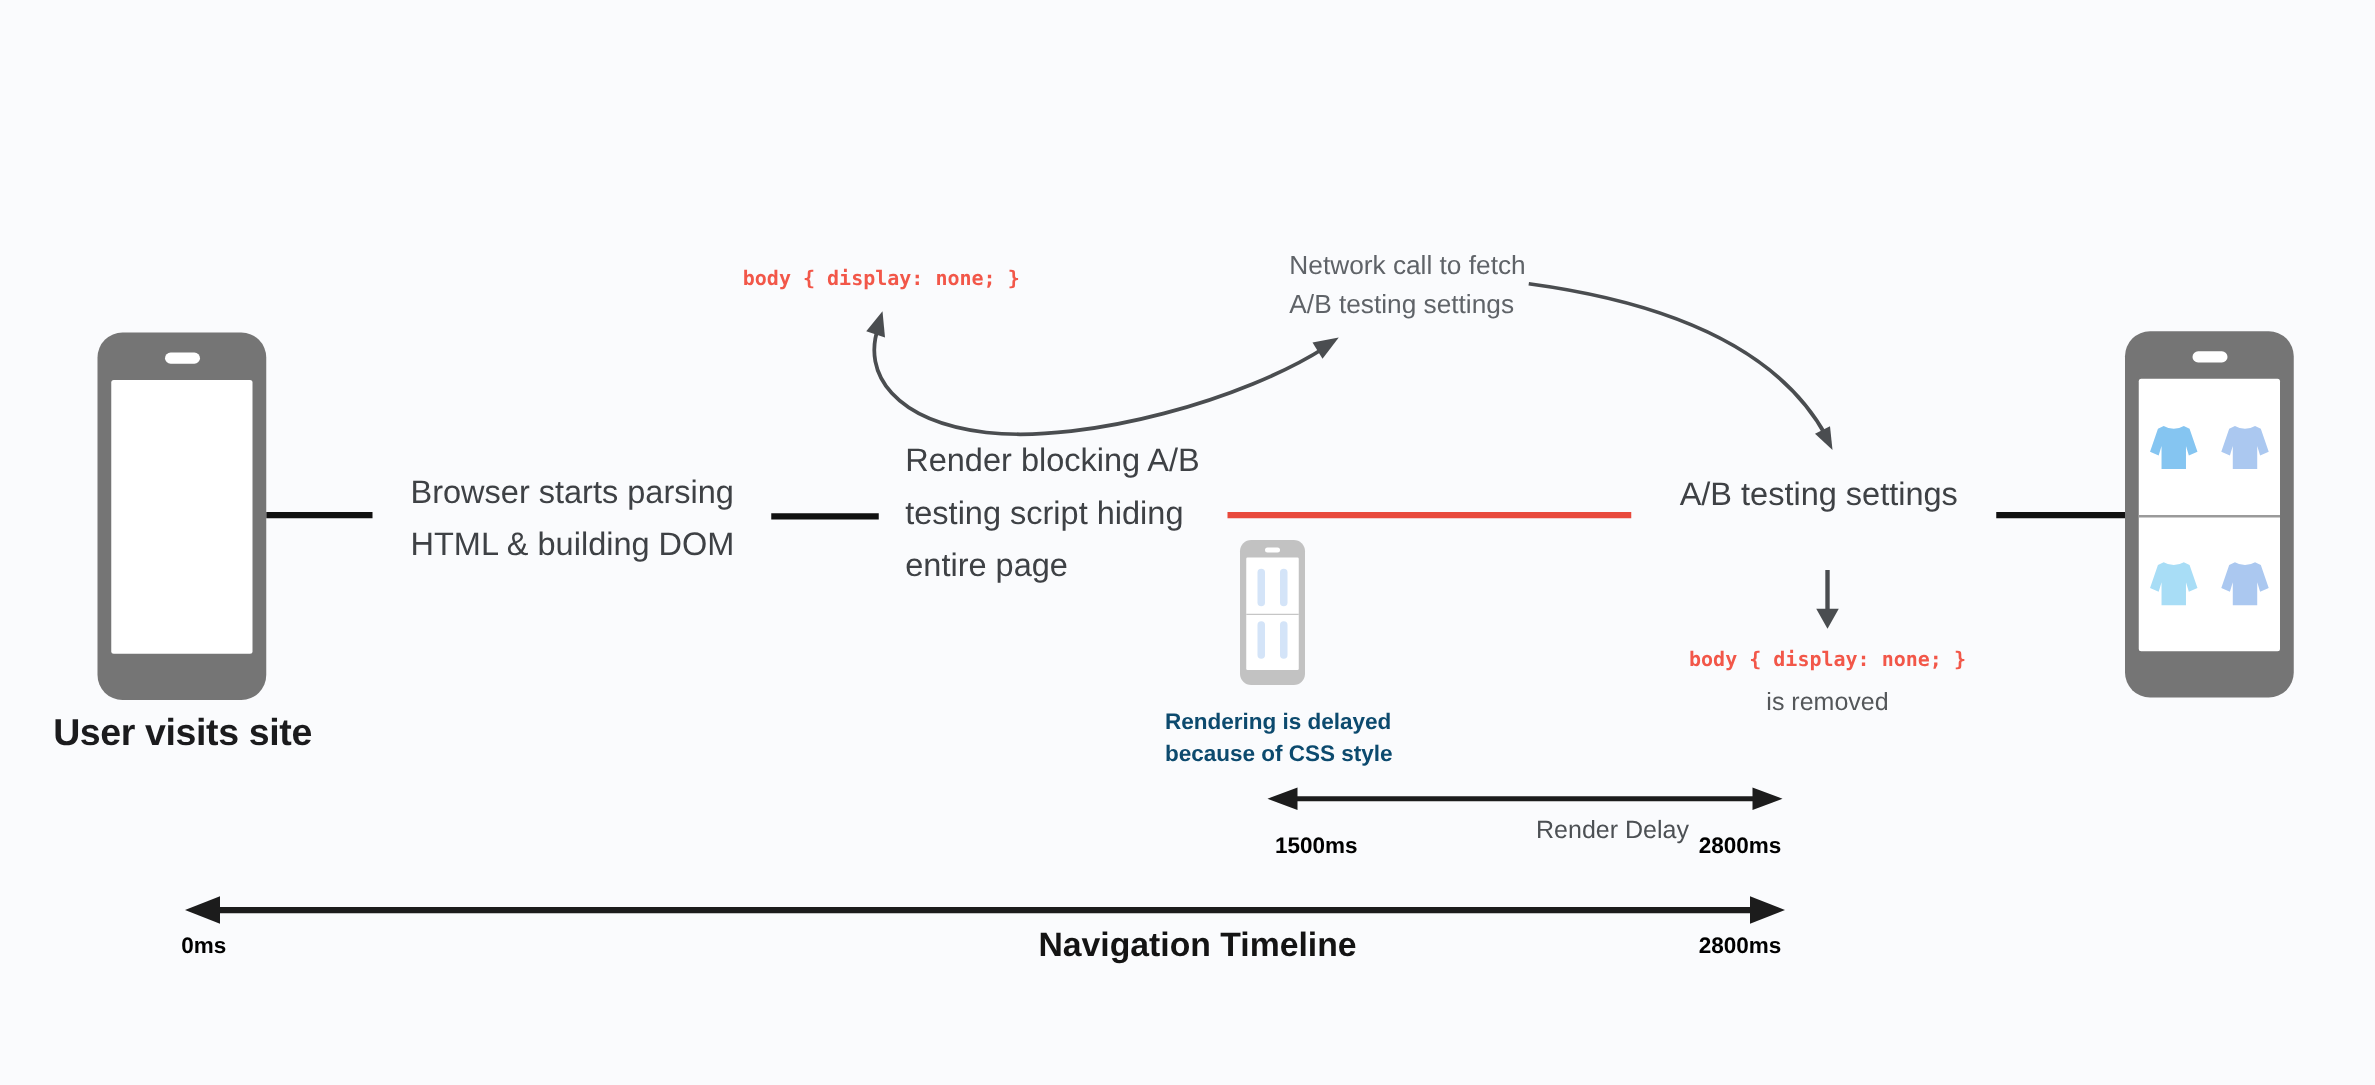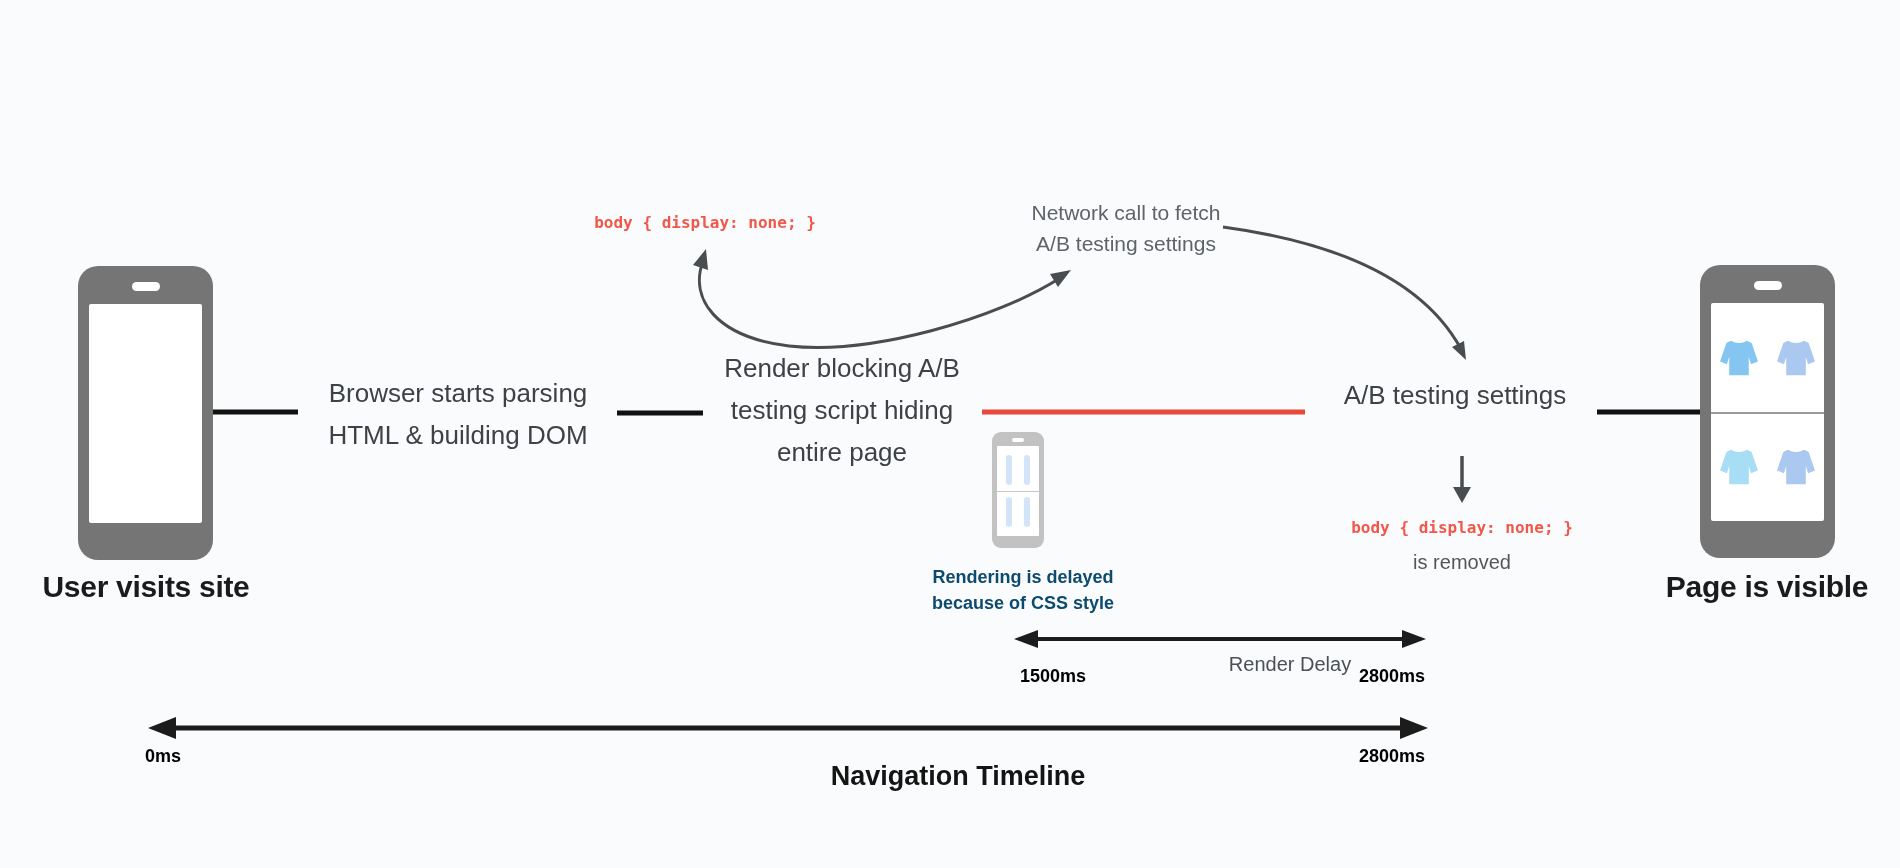--- a/index.html
+++ b/index.html
@@ -8,21 +8,21 @@
     --text-black:#1b1b1d; --text-gray:#5f6368; --arrow-gray:#4a4d50;
     --line-black:#111111;
     --sweater-blue-1:#85c5f1; --sweater-blue-2:#abc8f0; --sweater-blue-3:#a8ddf6;
     --pale-blue:#d4e4f8;
   }
   html,body{margin:0;padding:0;}
   body{background:var(--background);font-family:"Liberation Sans",sans-serif;}
   #canvas{position:relative;width:1900px;height:868px;background:var(--background);overflow:hidden;}
 
   .abs{position:absolute;}
-  .ctr{transform:translateX(-50%);text-align:center;white-space:nowrap;}
+  .ctr{transform:translateX(-50%);text-align:left;white-space:nowrap;}
   .line{display:block;}
 
   .label-xl{font-size:30px;font-weight:600;color:var(--text-black);letter-spacing:-0.3px;}
   .step-text{font-size:26px;font-weight:500;color:var(--text-dark);line-height:42px;}
   .note-text{font-size:21px;font-weight:500;color:var(--text-gray);line-height:31px;}
   .code-red{font-family:"DejaVu Sans Mono",monospace;font-size:16px;font-weight:bold;color:var(--code-red);}
   .removed-text{font-size:20px;color:#54575a;}
   .hand-note{font-size:18px;font-weight:600;color:#0c4a6e;line-height:26px;}
   .ms-label{font-size:18px;font-weight:700;color:#000000;}
   .axis-label{font-size:20px;font-weight:500;color:#4c5054;}
@@ -165,23 +165,22 @@
         </div>
         <div class="shop-cell">
           <svg width="46" height="46" viewBox="0 0 40 40">
             <path d="M13 5 Q20 9 27 5 L31 7 L36.5 23 L30.5 25.5 L28.5 19 L28.5 35 L11.5 35 L11.5 19 L9.5 25.5 L3.5 23 L9 7 Z" style="fill:var(--sweater-blue-2)"></path>
           </svg>
         </div>
       </div>
       <div class="screen-divider"></div>
     </div>
   </div>
-  <div class="abs ctr label-xl" style="left:1767px;top:570px;">Page is visible</div>
 
   <div class="abs ctr ms-label" style="left:1053px;top:666px;">1500ms</div>
   <div class="abs ctr axis-label" style="left:1290px;top:653px;">Render Delay</div>
   <div class="abs ctr ms-label" style="left:1392px;top:666px;">2800ms</div>
 
   <div class="abs ctr ms-label" style="left:163px;top:746px;">0ms</div>
-  <div class="abs ctr axis-title" style="left:958px;top:741px;margin-top:20px;">Navigation Timeline</div>
+  <div class="abs ctr axis-title" style="left:958px;top:741px;">Navigation Timeline</div>
   <div class="abs ctr ms-label" style="left:1392px;top:746px;">2800ms</div>
 
 </div>
 
 </body></html>

